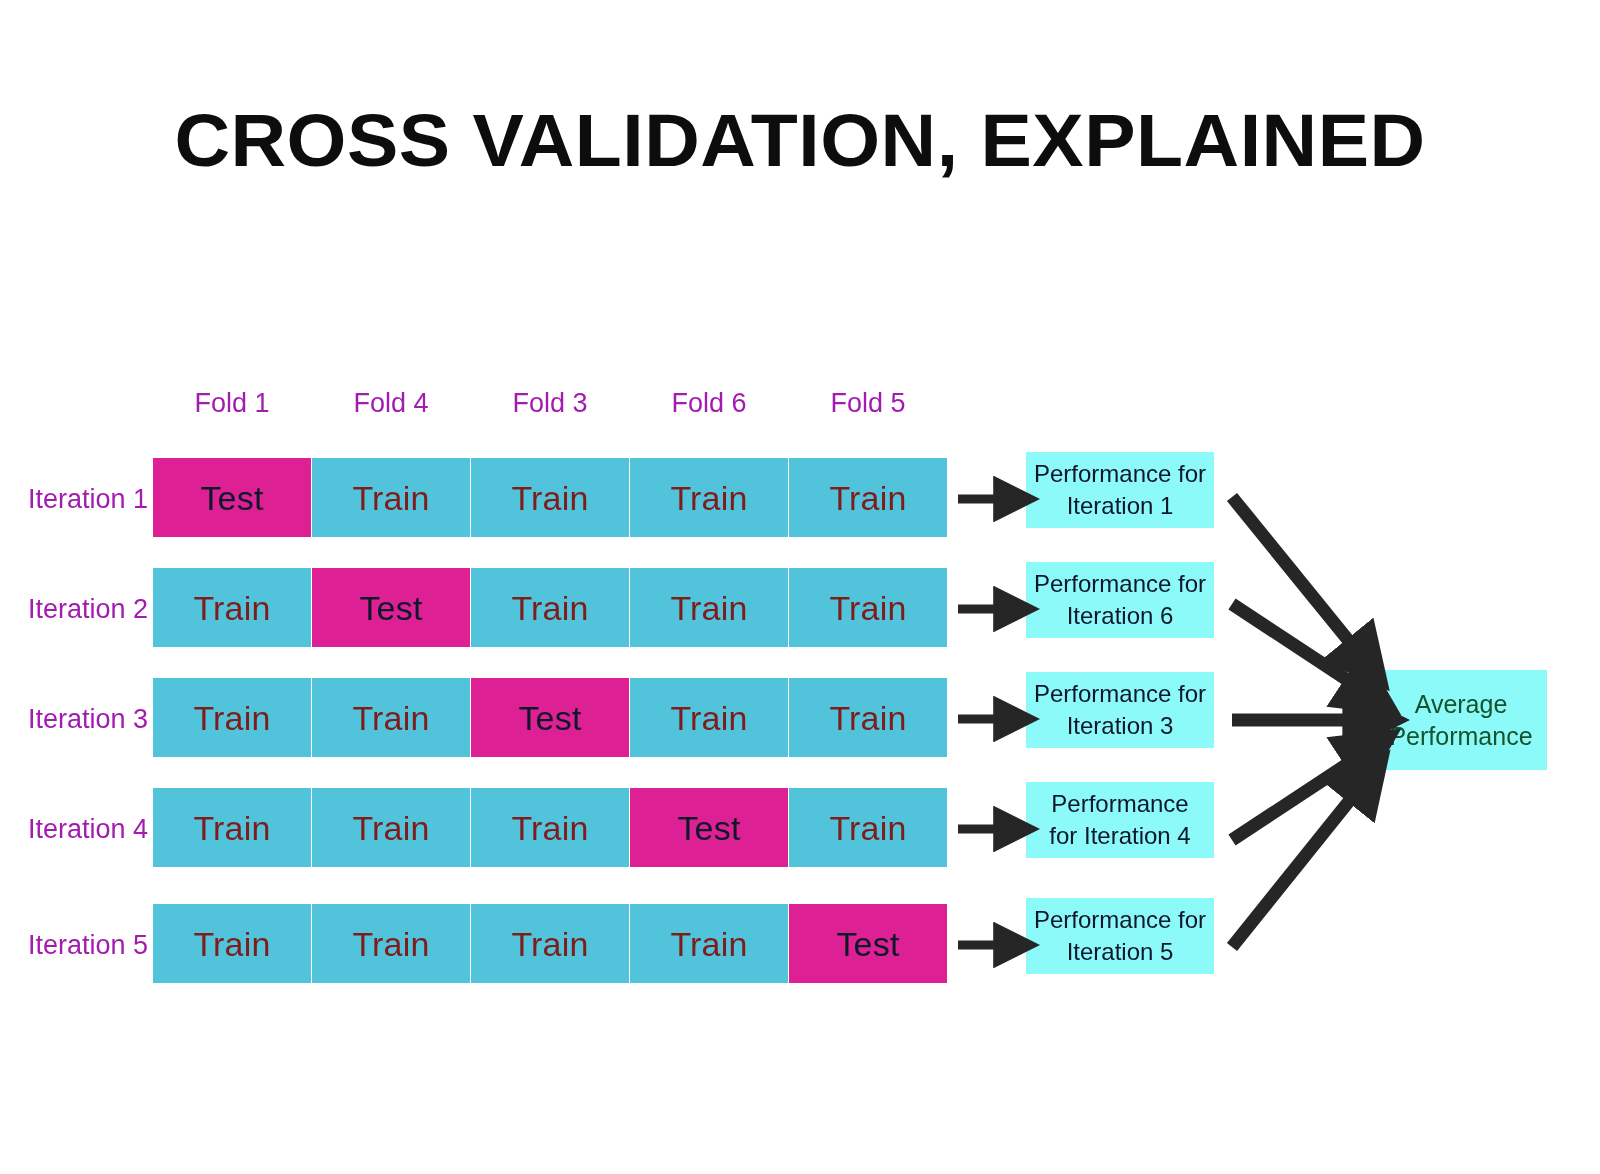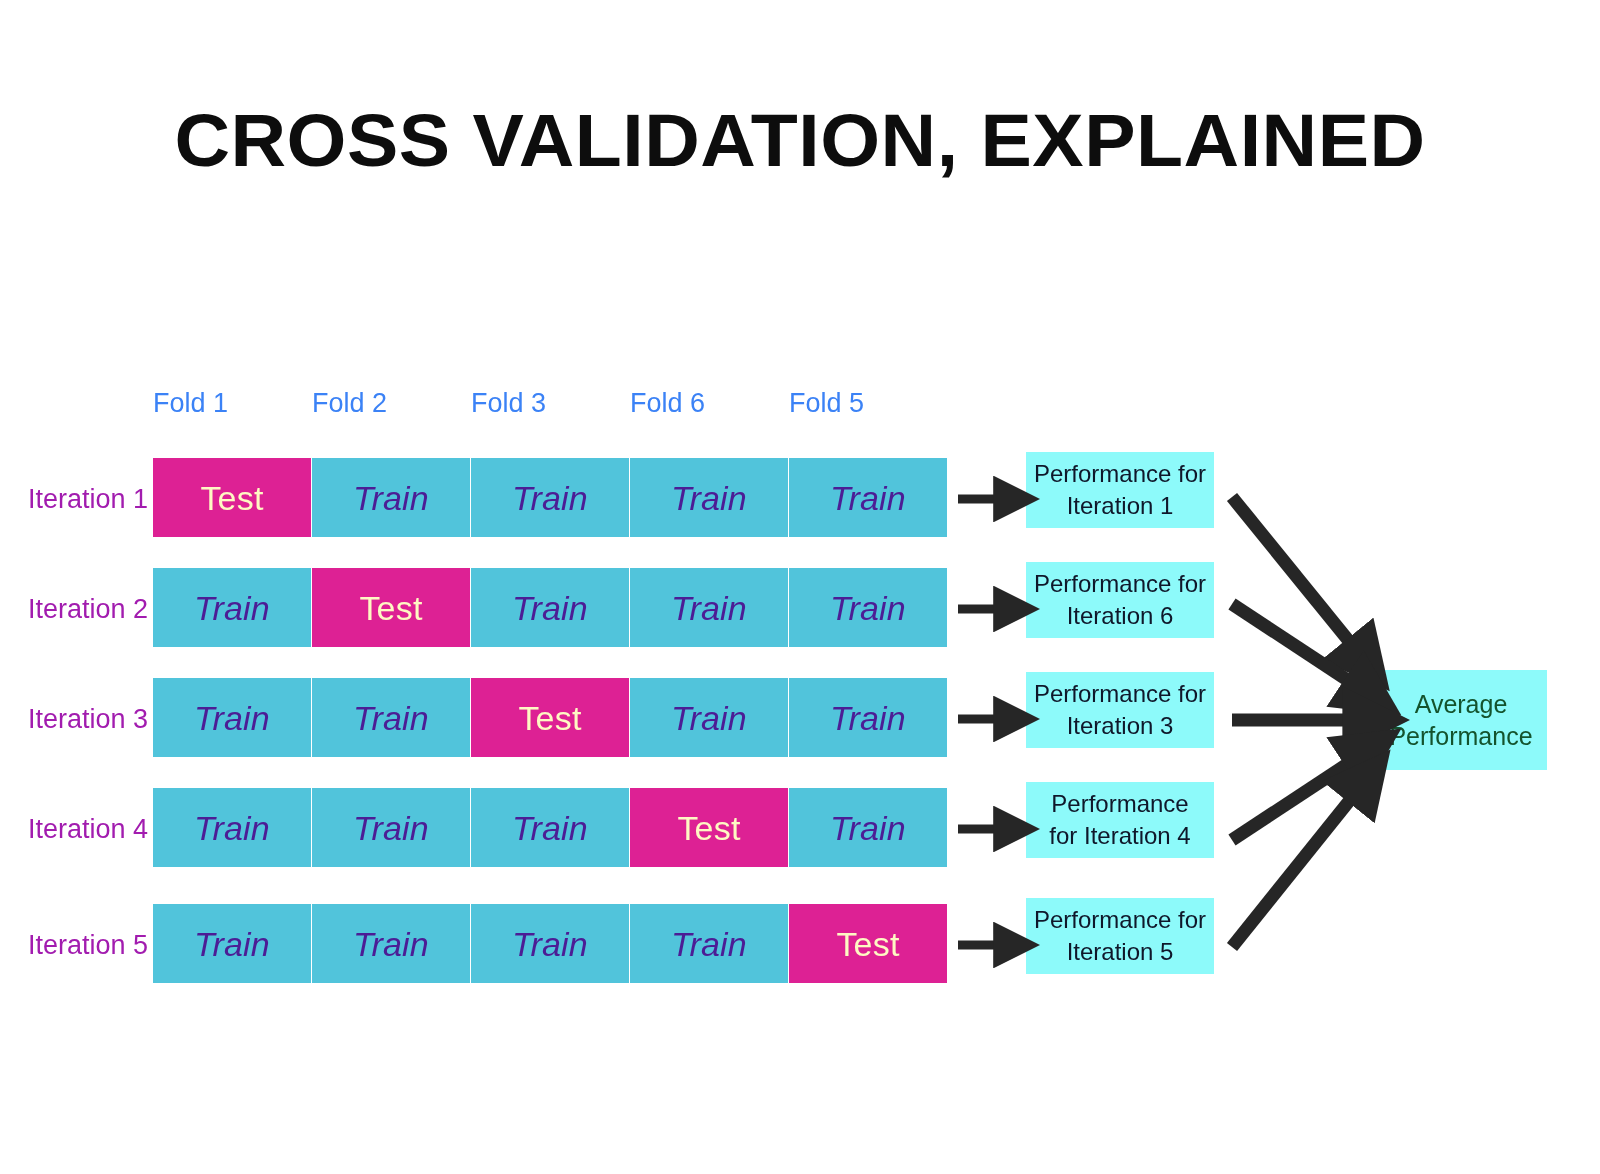--- a/index.html
+++ b/index.html
@@ -36,22 +36,23 @@
     position: absolute;
     left: 153px;
     top: 388px;
     width: 795px;
     height: 36px;
   }
   .fold-header {
     position: absolute;
     top: 0;
     width: 158px;
+    text-align: center;
     font-size: 27px;
-    color: #3b82f6;
+    color: #a21caf;
     white-space: nowrap;
   }
 
   
   .grid {
     position: absolute;
     left: 153px;
     top: 458px;
     width: 795px;
     height: 537px;
@@ -70,26 +71,25 @@
     height: 79px;
     display: flex;
     align-items: center;
     justify-content: center;
     font-size: 34px;
     line-height: 1;
     letter-spacing: 0.2px;
   }
   .cell.train {
     background: #51c4db;
-    color: #4c1d95;
-    font-style: italic;
+    color: #7f1d1d;
   }
   .cell.test {
     background: #dd2194;
-    color: #fef9c3;
+    color: #0f172a;
   }
 
   
   .perf-box {
     position: absolute;
     left: 1026px;
     width: 188px;
     height: 76px;
     background: #8dfafa;
     display: flex;
@@ -135,21 +135,21 @@
     pointer-events: none;
   }
 </style>
 </head>
 <body>
 
 <div id="page-title">CROSS VALIDATION, EXPLAINED</div>
 
 <div class="fold-headers">
   <div class="fold-header" style="left:0px">Fold 1</div>
-  <div class="fold-header" style="left:159px">Fold 2</div>
+  <div class="fold-header" style="left:159px">Fold 4</div>
   <div class="fold-header" style="left:318px">Fold 3</div>
   <div class="fold-header" style="left:477px">Fold 6</div>
   <div class="fold-header" style="left:636px">Fold 5</div>
 </div>
 
 <div>
   <div class="iteration-label" style="left:8px; top:484px">Iteration 1</div>
   <div class="iteration-label" style="left:8px; top:594px">Iteration 2</div>
   <div class="iteration-label" style="left:8px; top:704px">Iteration 3</div>
   <div class="iteration-label" style="left:8px; top:814px">Iteration 4</div>

